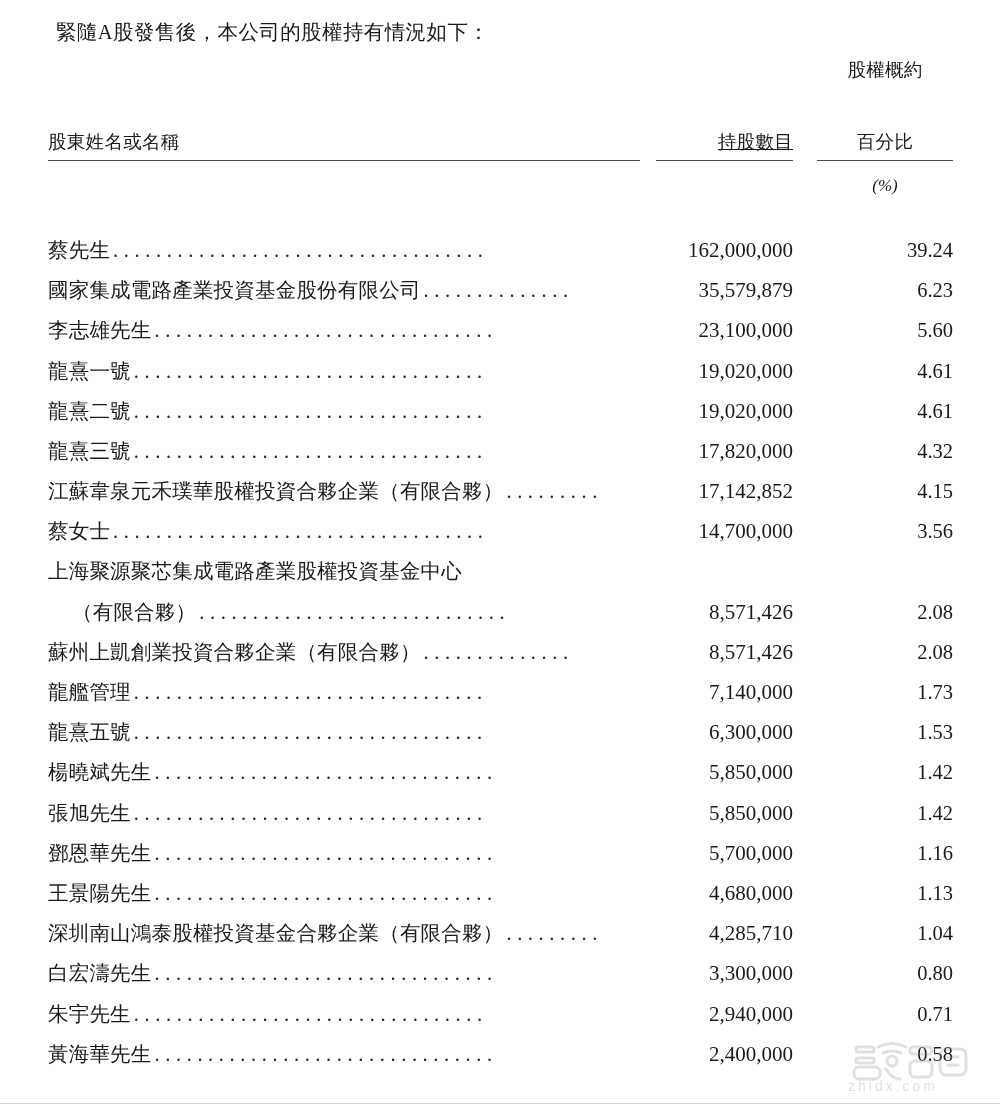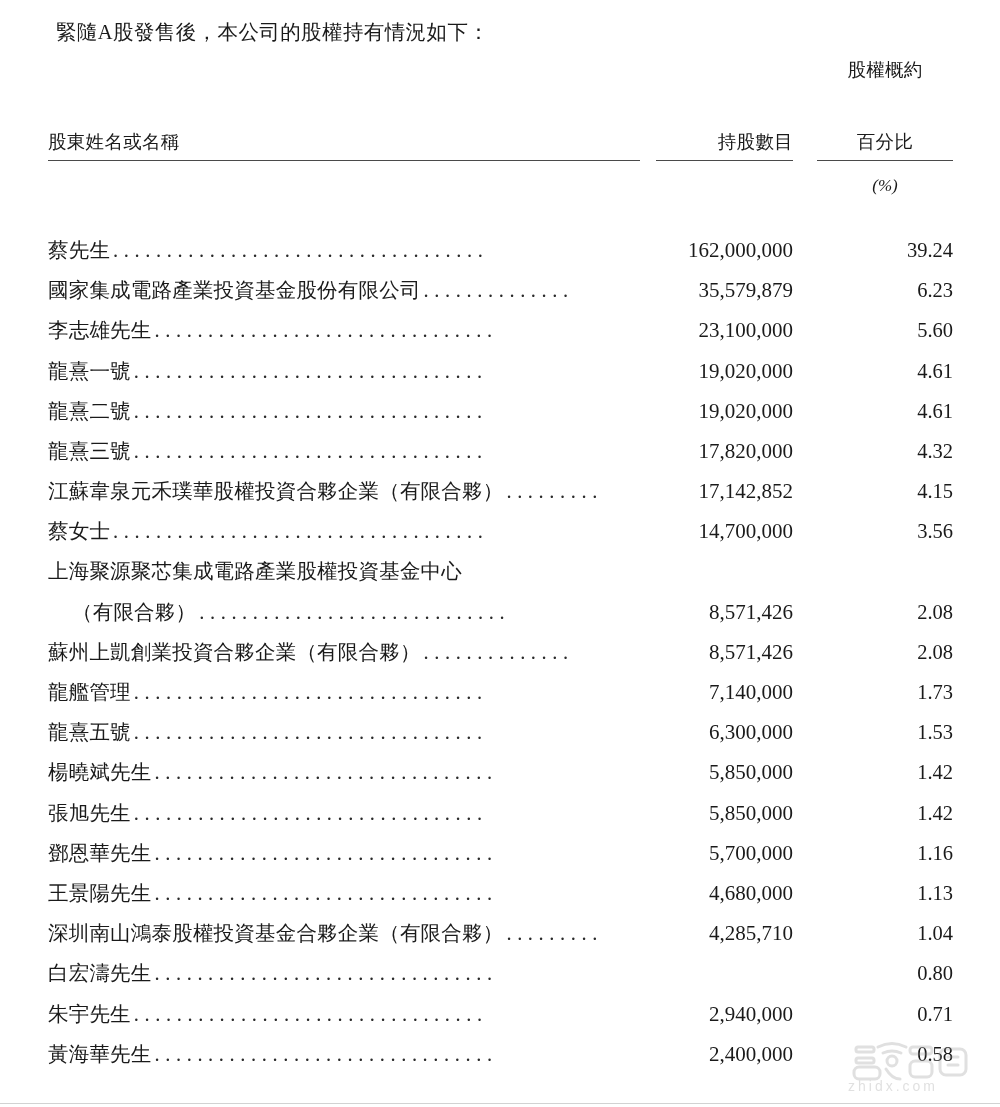--- a/index.html
+++ b/index.html
@@ -55,20 +55,21 @@
     white-space: nowrap;
   }
   .th-name {
     left: 0;
     bottom: 4px;
   }
   .th-shares {
     right: 160px;
     bottom: 4px;
     text-align: right;
+    text-decoration: underline;
   }
   .th-pct {
     right: 0;
     bottom: 4px;
     width: 136px;
     text-align: center;
   }
   .th-pct .l1 { display: block; }
   .th-pct .l2 { display: block; margin-top: 45px; }
 
@@ -363,20 +364,21 @@
             <span class="leader">.........</span>
           </div>
           <div class="cell-shares">4,285,710</div>
           <div class="cell-pct">1.04</div>
         </div>
         <div class="row">
           <div class="cell-name">
             <span class="nm">白宏濤先生</span>
             <span class="leader">................................</span>
           </div>
+          <div class="cell-shares">3,300,000</div>
           <div class="cell-pct">0.80</div>
         </div>
         <div class="row">
           <div class="cell-name">
             <span class="nm">朱宇先生</span>
             <span class="leader">.................................</span>
           </div>
           <div class="cell-shares">2,940,000</div>
           <div class="cell-pct">0.71</div>
         </div>

